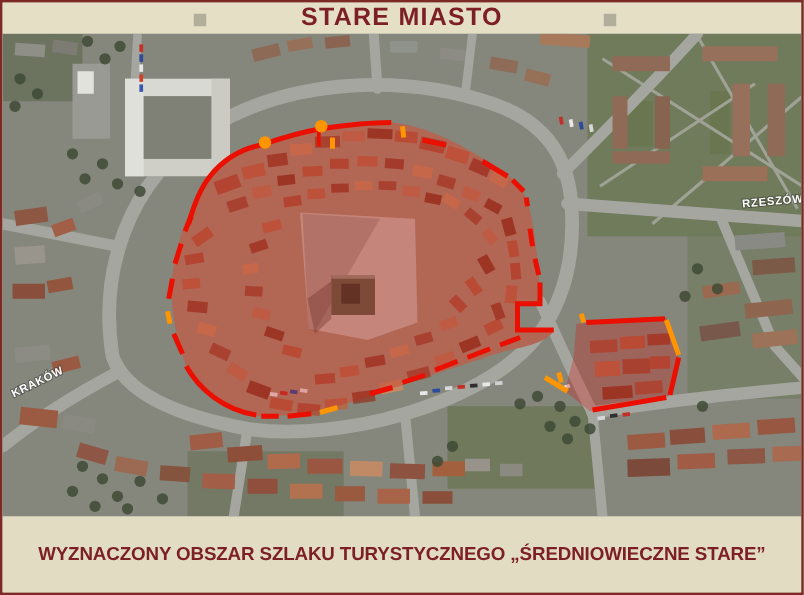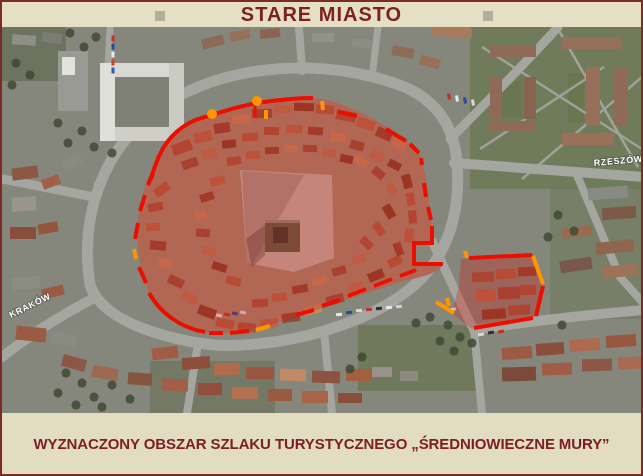--- a/index.html
+++ b/index.html
@@ -364,15 +364,15 @@
         </g>
 
       <g>
         <text class="maplabel" transform="translate(9,291) rotate(-26)">KRAKÓW</text>
         <text class="maplabel" transform="translate(592,139) rotate(-5)">RZESZÓW</text>
       </g>
     </svg>
   </div>
 
   <div class="footer">
-    <span class="caption">WYZNACZONY OBSZAR SZLAKU TURYSTYCZNEGO „ŚREDNIOWIECZNE MURY”</span>
+    <span class="caption">WYZNACZONY OBSZAR SZLAKU TURYSTYCZNEGO „ŚREDNIOWIECZNE STARE”</span>
   </div>
 </div>
 
 </body></html>

